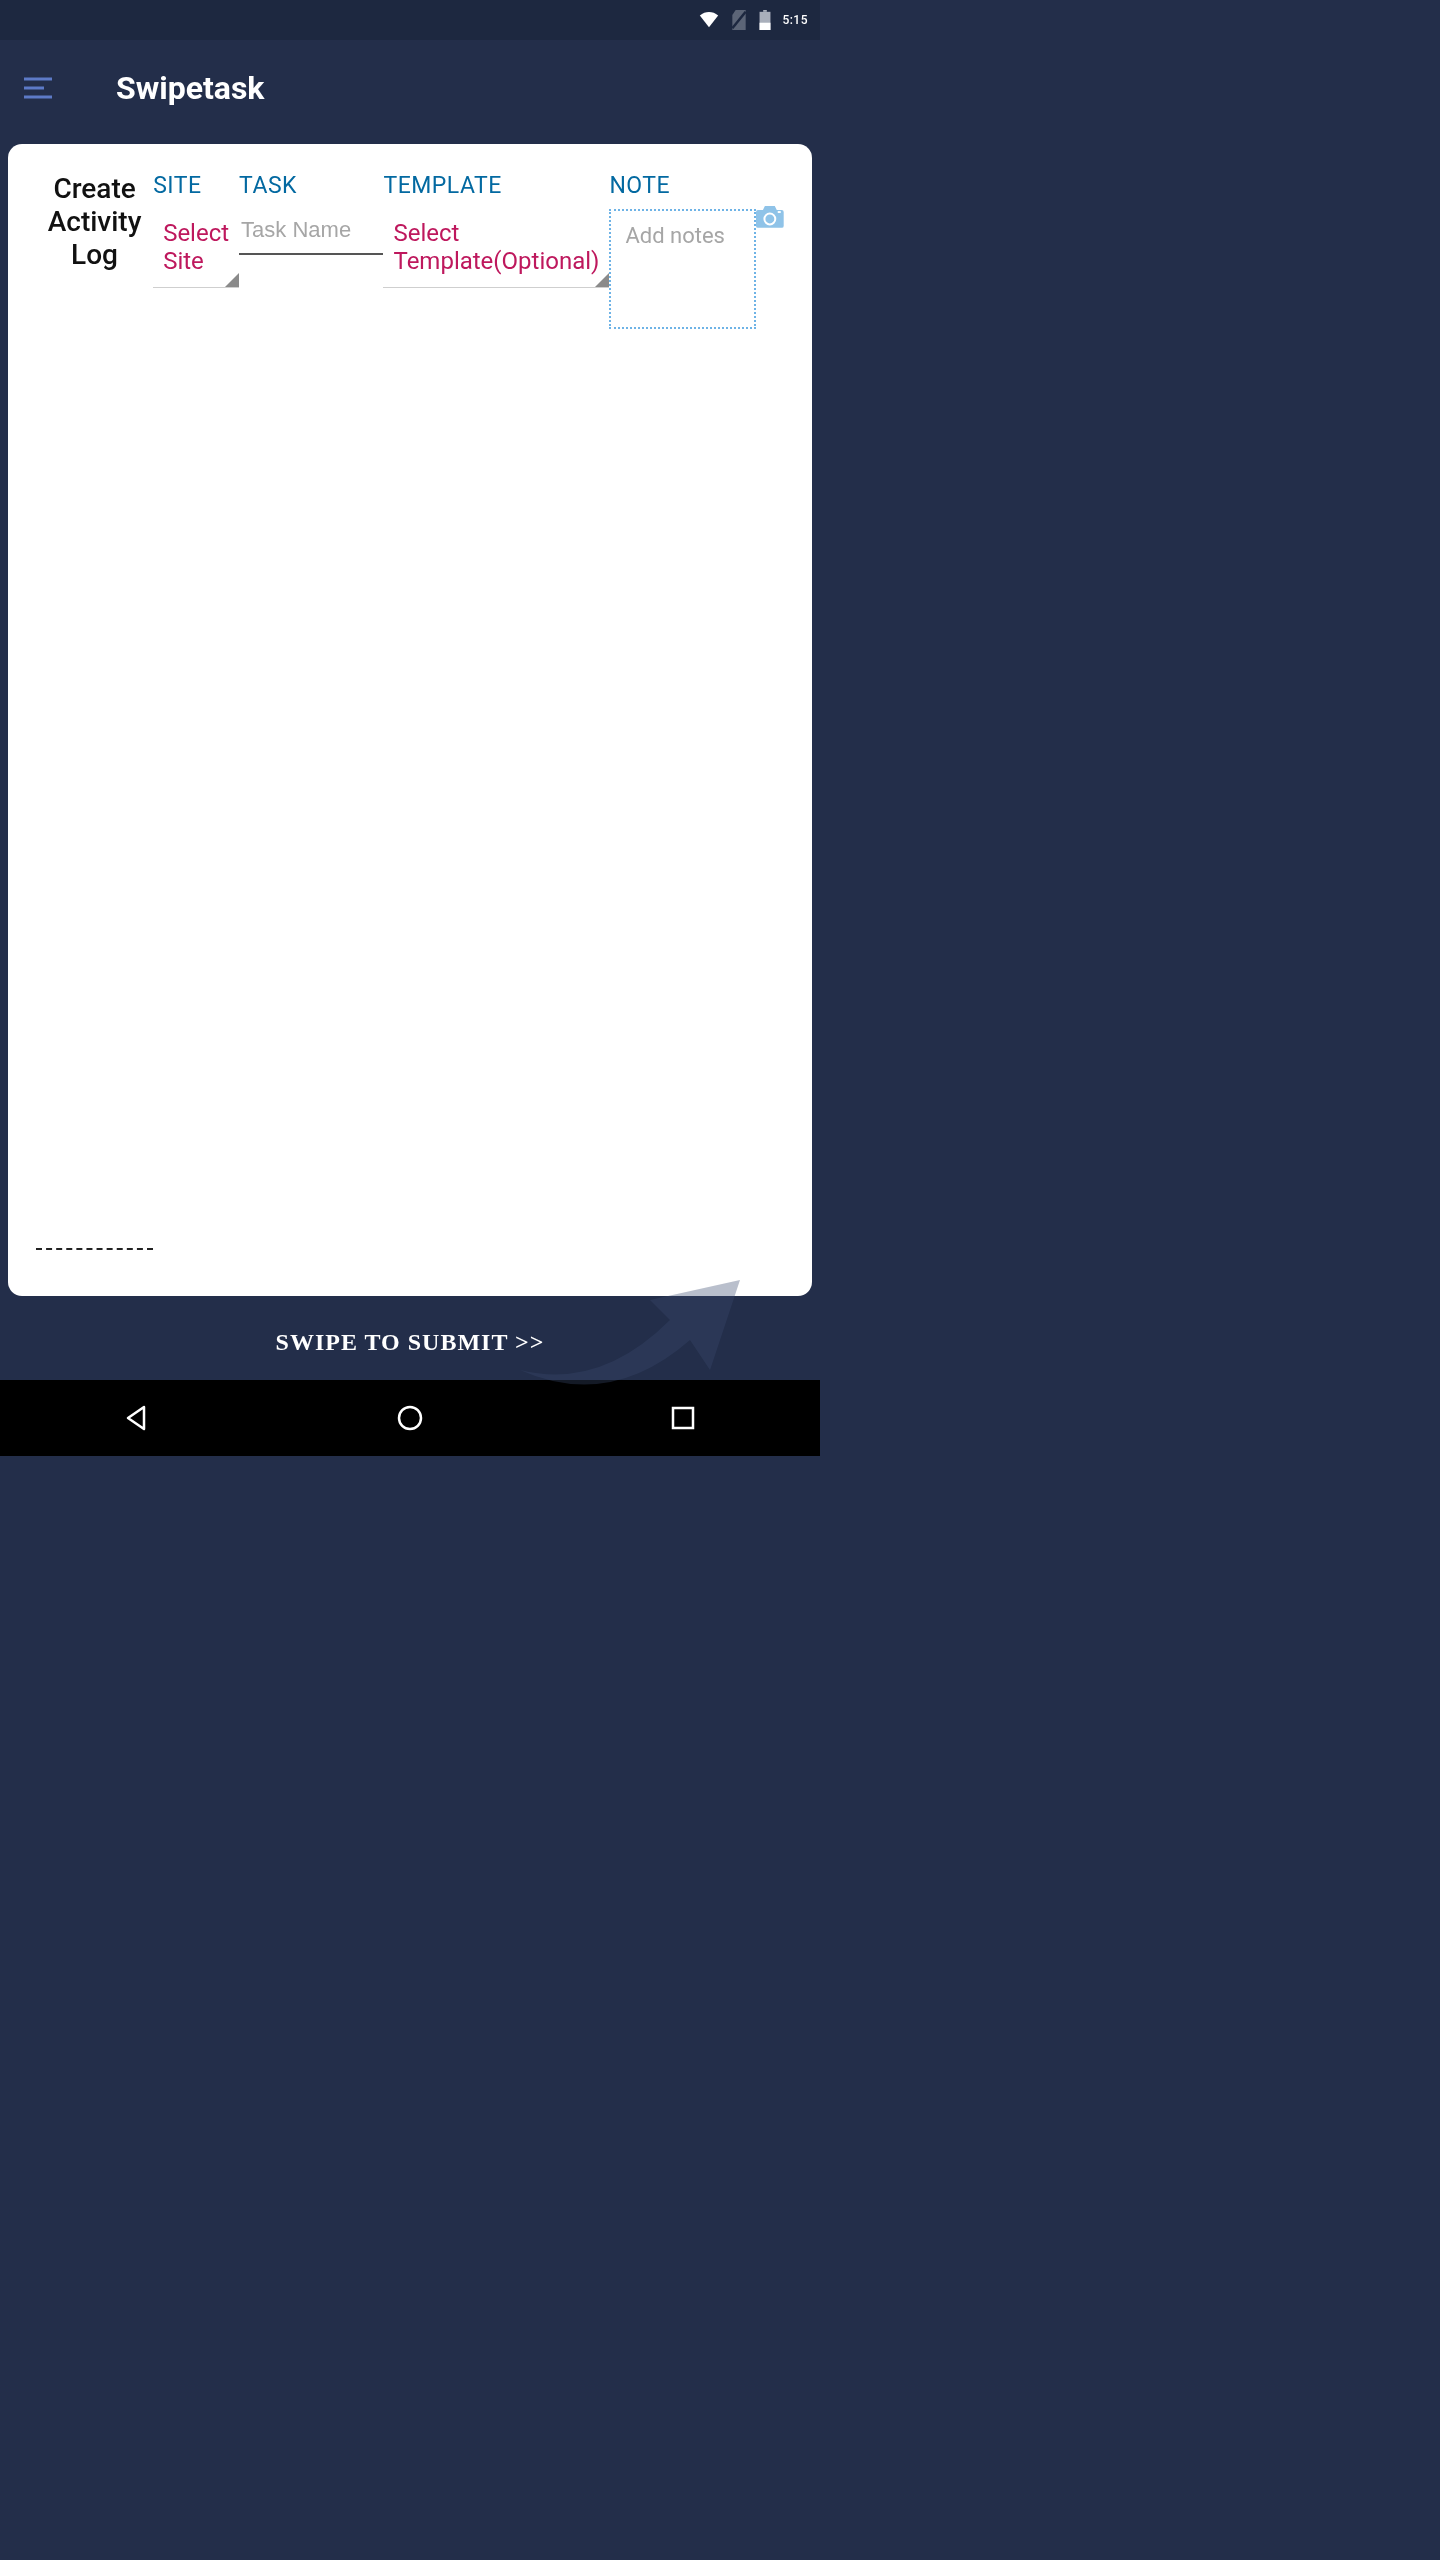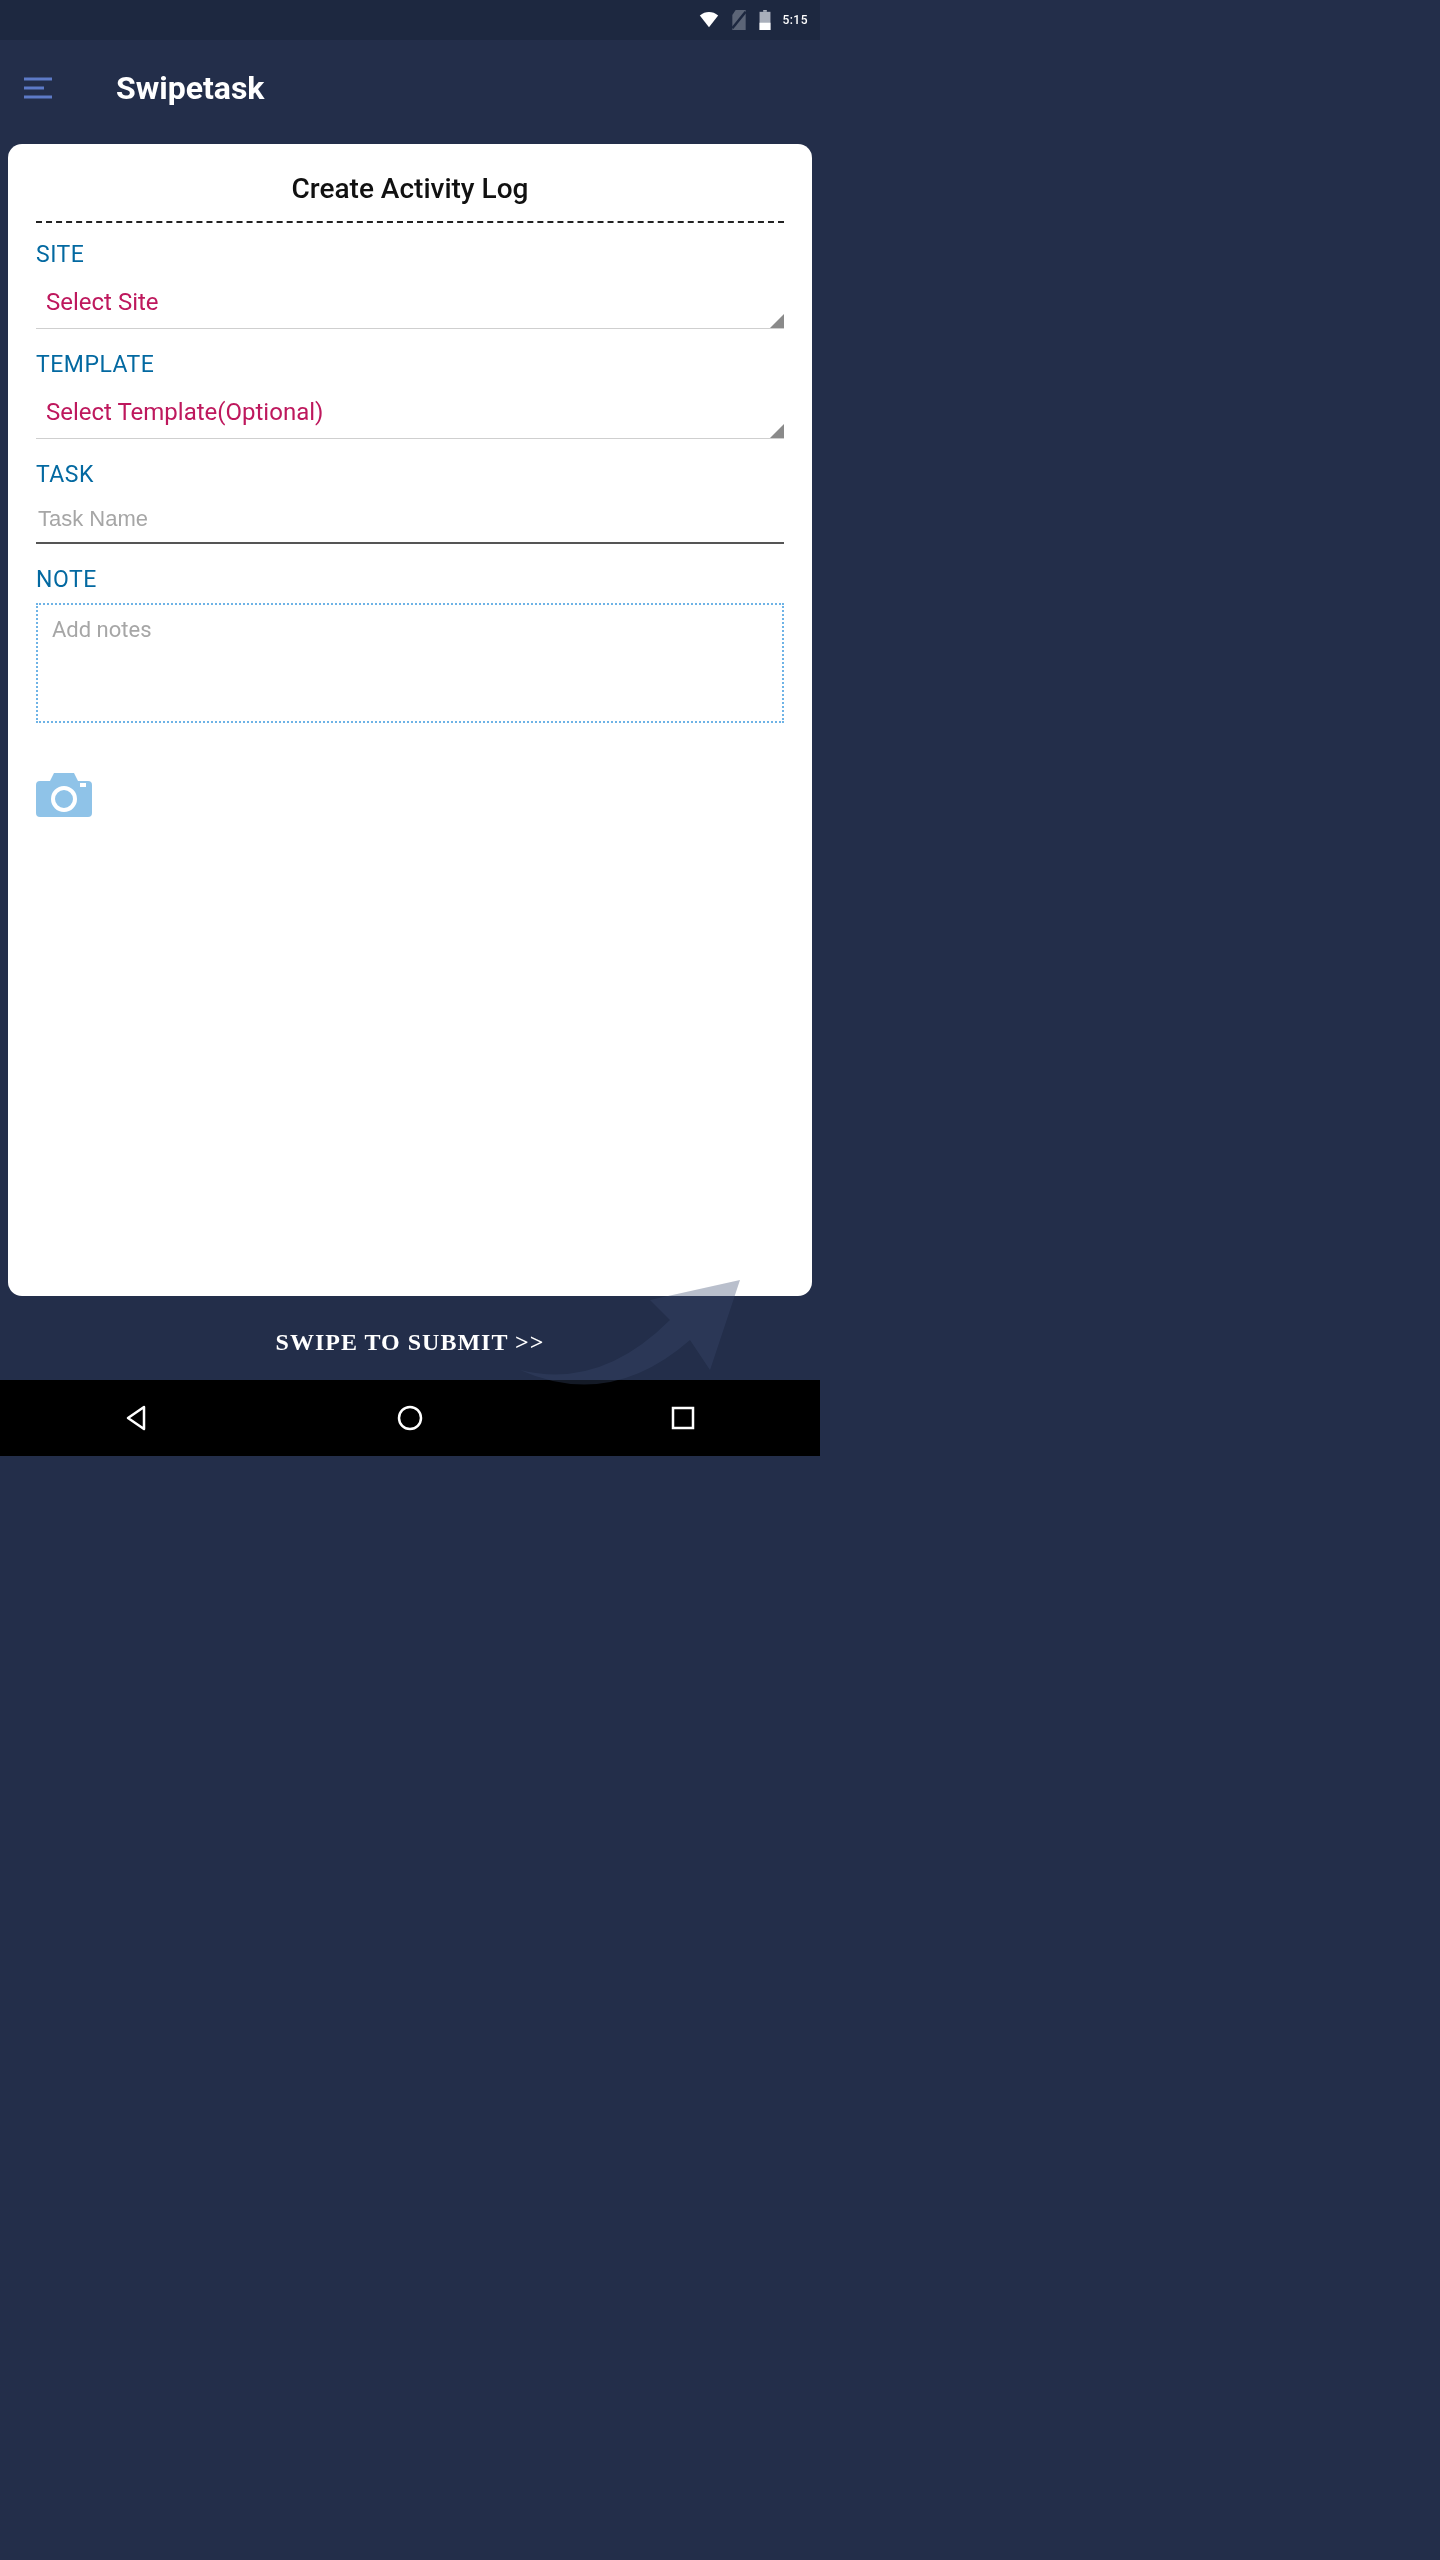--- a/index.html
+++ b/index.html
@@ -45,21 +45,21 @@
   }
 
   
   .card {
     background: #ffffff;
     margin: 8px 8px 0 8px;
     border-radius: 14px;
     flex: 1;
     padding: 28px 28px 28px 28px;
     display: flex;
-    flex-direction: column;
+    flex-direction: row;
   }
   .card-title {
     text-align: center;
     font-size: 28px;
     color: #111;
     font-weight: 500;
     padding-bottom: 16px;
     border-bottom: 2px dashed #222;
     margin-bottom: 18px;
   }
@@ -179,32 +179,32 @@
 
   <div class="field">
     <div class="label">SITE</div>
     <div class="select">
       <span>Select Site</span>
       <span class="tri"></span>
     </div>
   </div>
 
   <div class="field">
+    <div class="label">TASK</div>
+    <input class="text-input" type="text" placeholder="Task Name" style="">
+  </div>
+
+  <div class="field">
     <div class="label">TEMPLATE</div>
     <div class="select">
       <span>Select Template(Optional)</span>
       <span class="tri"></span>
     </div>
   </div>
 
-  <div class="field">
-    <div class="label">TASK</div>
-    <input class="text-input" type="text" placeholder="Task Name" style="">
-  </div>
-
 
   <div class="field">
     <div class="label">NOTE</div>
     <textarea class="note-box" placeholder="Add notes" style=""></textarea>
   </div>
 
   <svg class="camera" viewBox="0 0 56 48">
     <path d="M4 12 h10 l4 -8 h20 l4 8 h10 a4 4 0 0 1 4 4 v28 a4 4 0 0 1 -4 4 h-48 a4 4 0 0 1 -4 -4 v-28 a4 4 0 0 1 4 -4 z" fill="#8fc3e8"></path>
     <circle cx="28" cy="30" r="11" fill="#8fc3e8" stroke="#ffffff" stroke-width="4"></circle>
     <rect x="44" y="14" width="6" height="4" fill="#ffffff"></rect>

